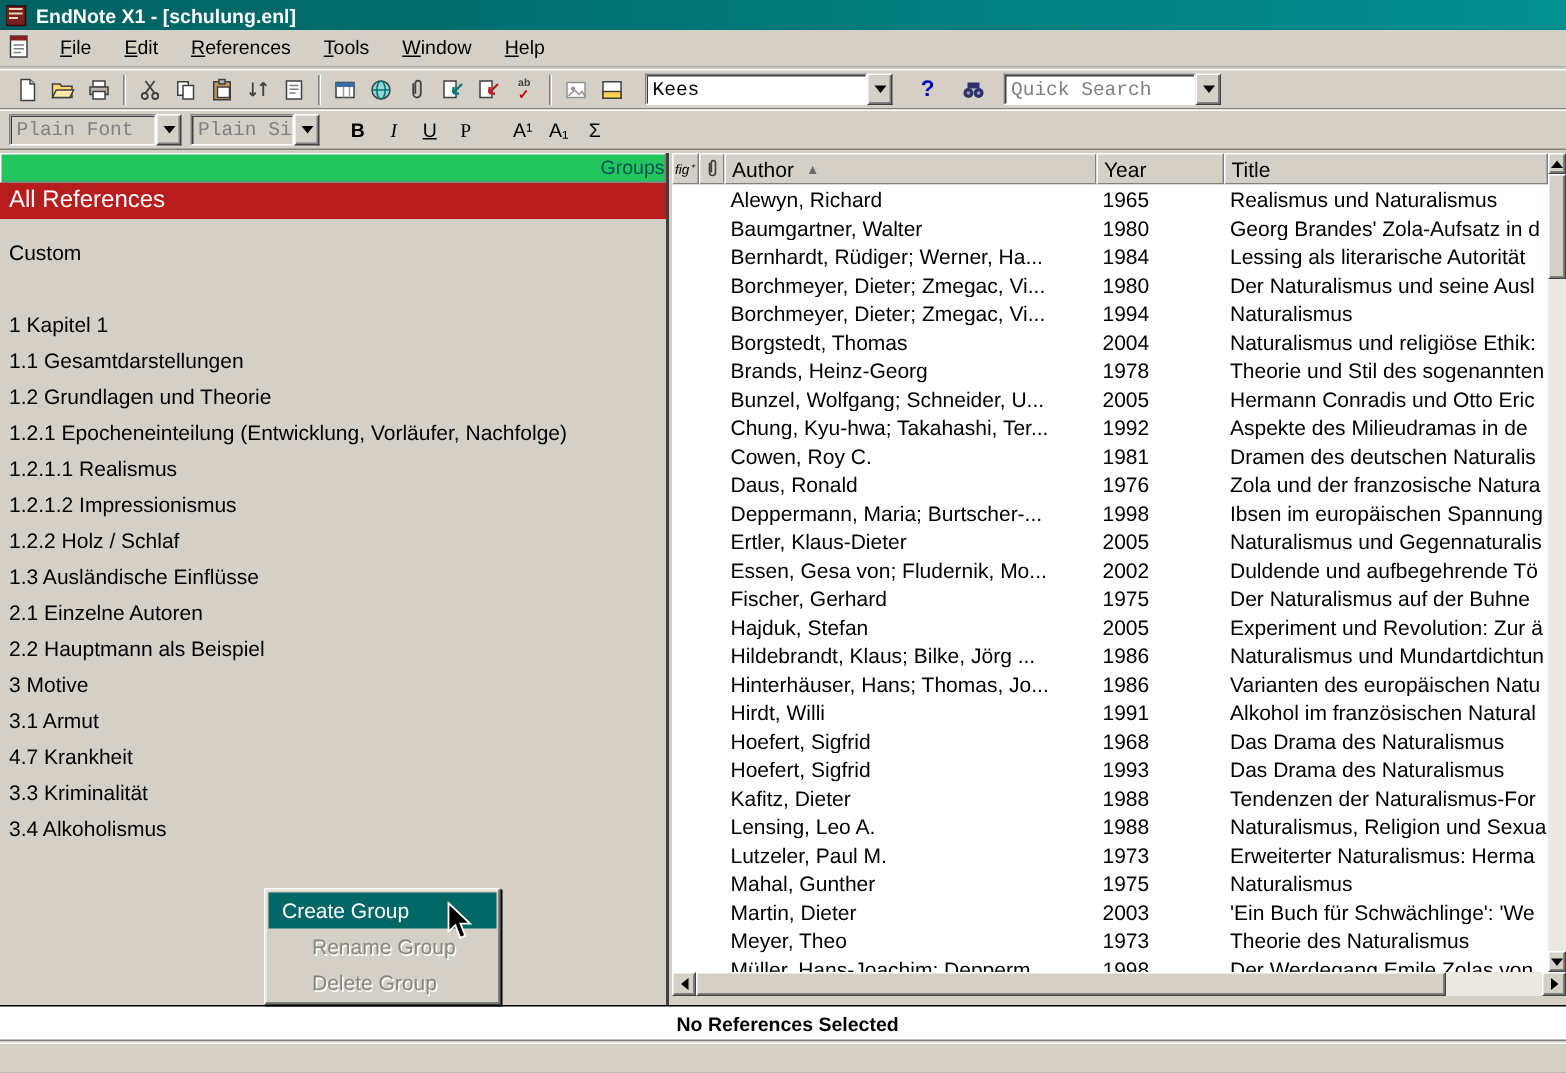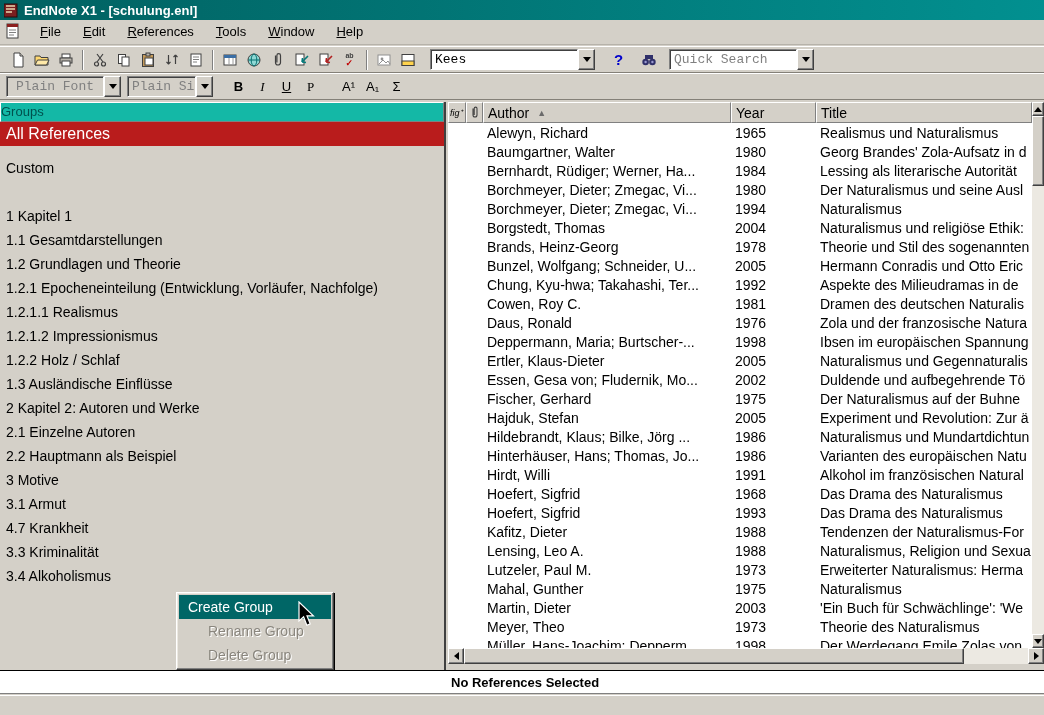--- a/index.html
+++ b/index.html
@@ -38,34 +38,34 @@
     display:flex; align-items:center; justify-content:center; }
   .combo-arrow::after { content:""; width:0; height:0; border-left:4px solid transparent;
     border-right:4px solid transparent; border-top:5px solid #000; }
   .combo.disabled .combo-field { background:#d4d0c8; color:#808080; }
   .combo.graytext .combo-field { color:#808080; }
   .style-combo { width:165px; margin-left:10px; }
   .qsearch-combo { width:145px; margin-left:8px; }
   .help-btn { margin-left:12px; }
   .help-btn span { color:#0000cc; font-weight:bold; font-size:15px; }
   .find-btn { margin-left:6px; }
-  .font-combo { width:115px;text-align:center; }
+  .font-combo { width:115px; }
   .size-combo { width:86px; margin-left:6px; }
   .fmt-btn { font-size:13px; color:#000; }
   .fmt-group { margin-left:14px; display:flex; }
   .fb-bold span { font-weight:bold; }
   .fb-italic span { font-style:italic; font-family:"Liberation Serif", serif; }
   .fb-underline span { text-decoration:underline; }
   .fb-plain span { font-family:"Liberation Serif", serif; }
 
   
   .groups-panel { position:absolute; left:0; top:102px; width:446px; height:568px;
     background:#d4d0c8; border-right:2px solid #404040; overflow:hidden; }
-  .groups-header { height:20px; background:#14b8a6; border:1px solid;
-    border-color:#fff #808080 #808080 #fff; text-align:left; font-size:13px;
+  .groups-header { height:20px; background:#22c55e; border:1px solid;
+    border-color:#fff #808080 #808080 #fff; text-align:right; font-size:13px;
     color:#00514e; line-height:18px; }
   .all-refs { height:24px; background:#b91c1c; color:#fff; font-size:16px;
     line-height:24px; padding-left:6px; }
   .custom-header { font-weight:normal; font-size:14px; padding-left:6px; margin:14px 0 28px 0; }
   .group-item { height:24px; line-height:24px; padding-left:6px; font-size:14px; white-space:nowrap; }
 
   
   .context-menu { position:absolute; left:176px; top:592px; width:158px; background:#d4d0c8;
     border:1px solid; border-color:#fff #404040 #404040 #fff;
     box-shadow:inset -1px -1px 0 #808080, inset 1px 1px 0 #ece9e2, 1px 1px 0 #000;
@@ -323,21 +323,20 @@
     <div class="custom-header">Custom</div>
     <div class="group-list">
         <div class="group-item">1 Kapitel 1</div>
         <div class="group-item">1.1 Gesamtdarstellungen</div>
         <div class="group-item">1.2 Grundlagen und Theorie</div>
         <div class="group-item">1.2.1 Epocheneinteilung (Entwicklung, Vorläufer, Nachfolge)</div>
         <div class="group-item">1.2.1.1 Realismus</div>
         <div class="group-item">1.2.1.2 Impressionismus</div>
         <div class="group-item">1.2.2 Holz / Schlaf</div>
         <div class="group-item">1.3 Ausländische Einflüsse</div>
-        <div class="group-item">2 Kapitel 2: Autoren und Werke</div>
         <div class="group-item">2.1 Einzelne Autoren</div>
         <div class="group-item">2.2 Hauptmann als Beispiel</div>
         <div class="group-item">3 Motive</div>
         <div class="group-item">3.1 Armut</div>
         <div class="group-item">4.7 Krankheit</div>
         <div class="group-item">3.3 Kriminalität</div>
         <div class="group-item">3.4 Alkoholismus</div>
       </div>
   </div>
 

